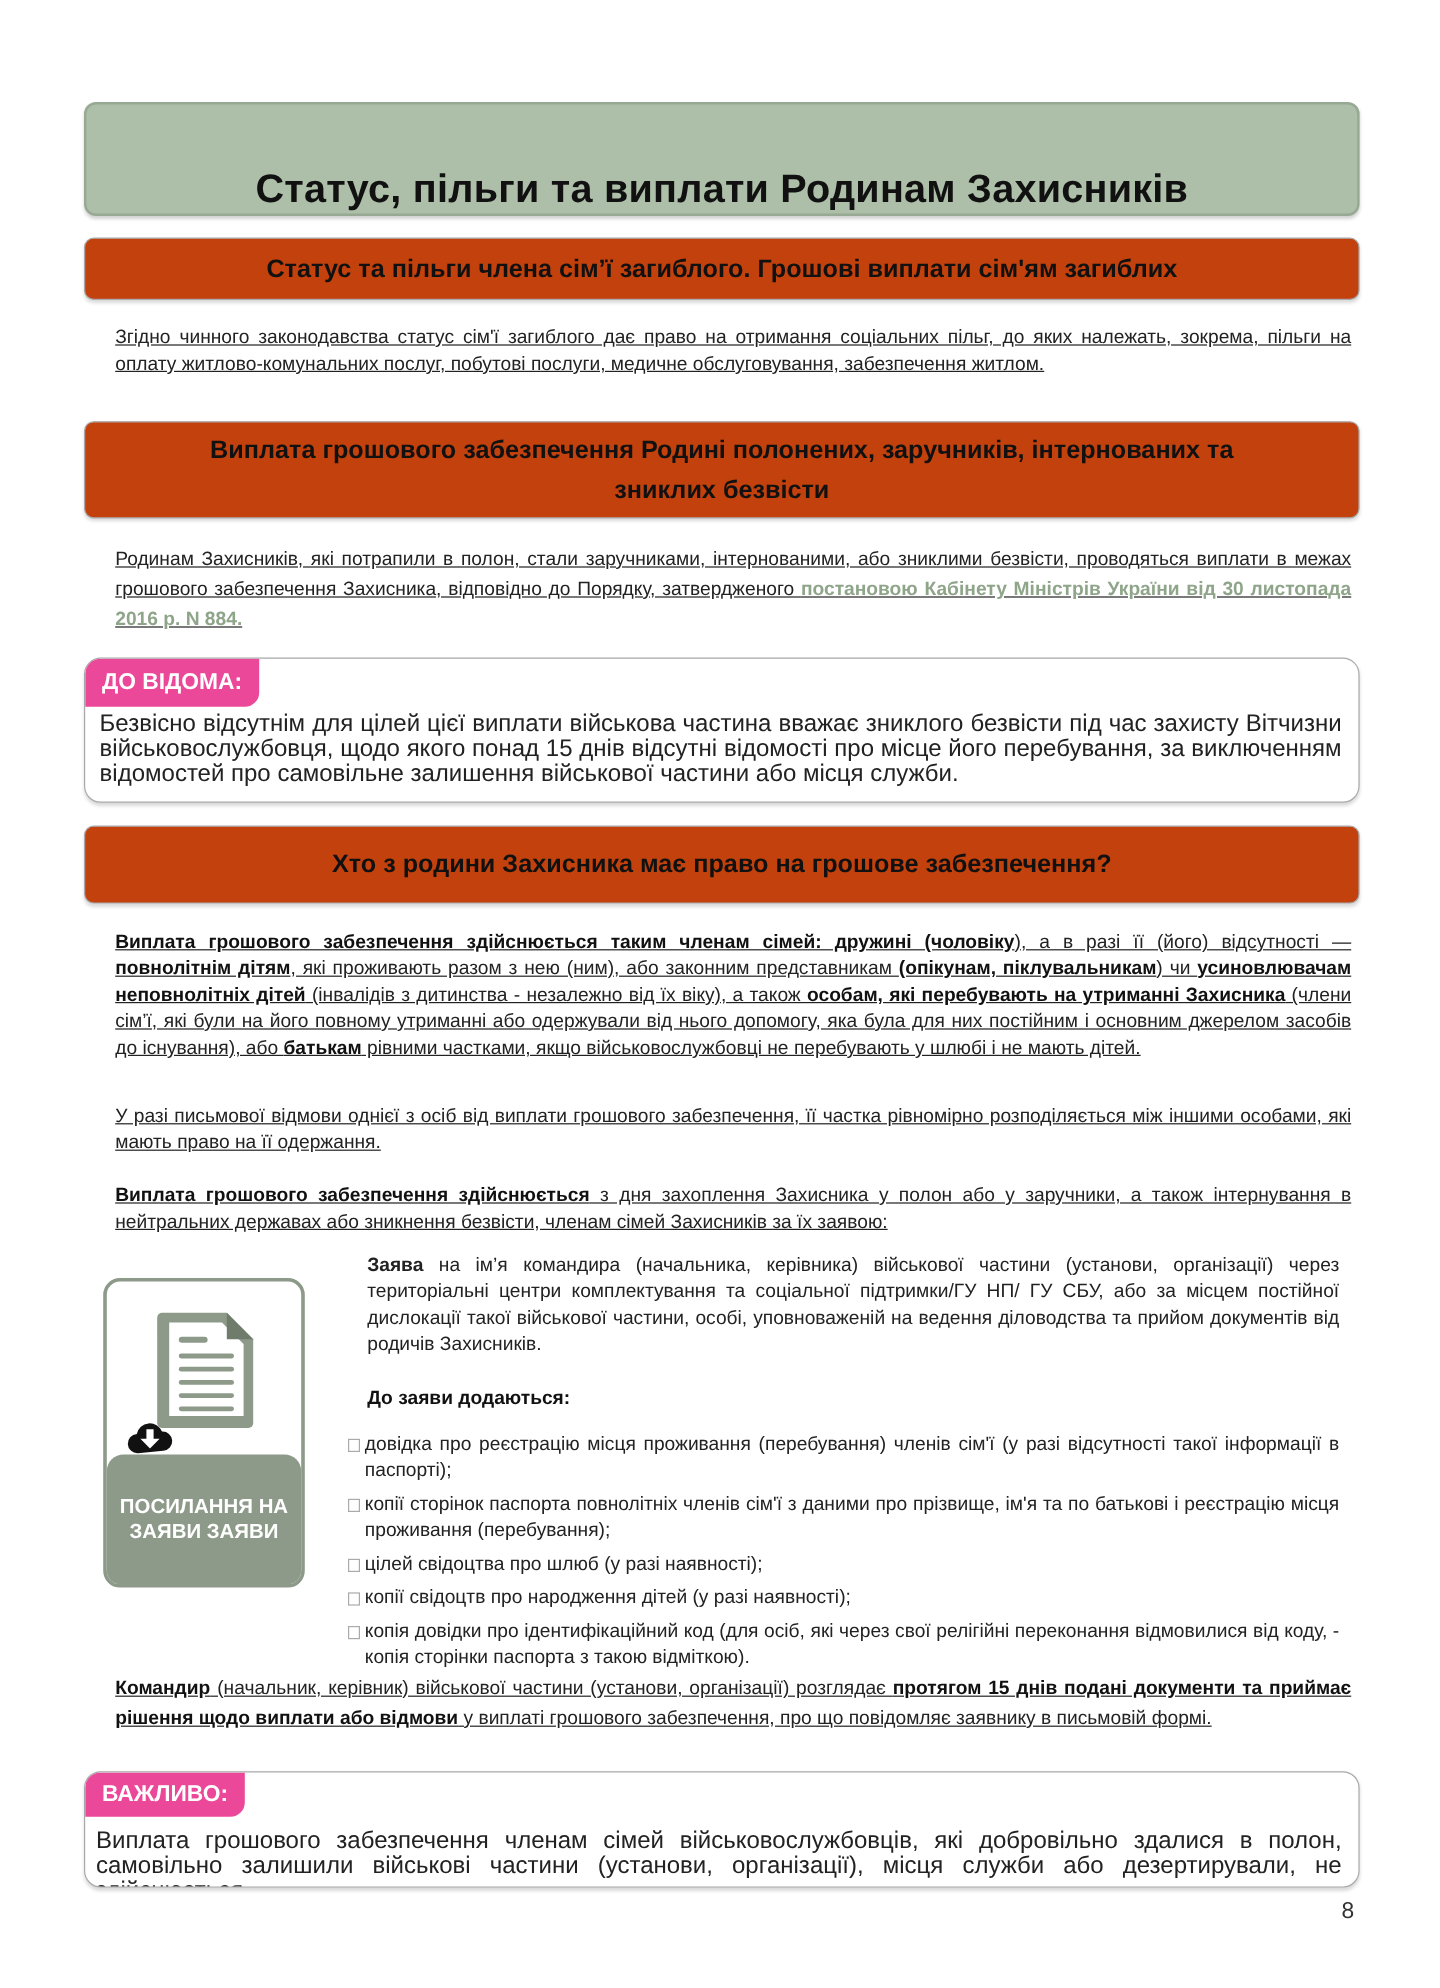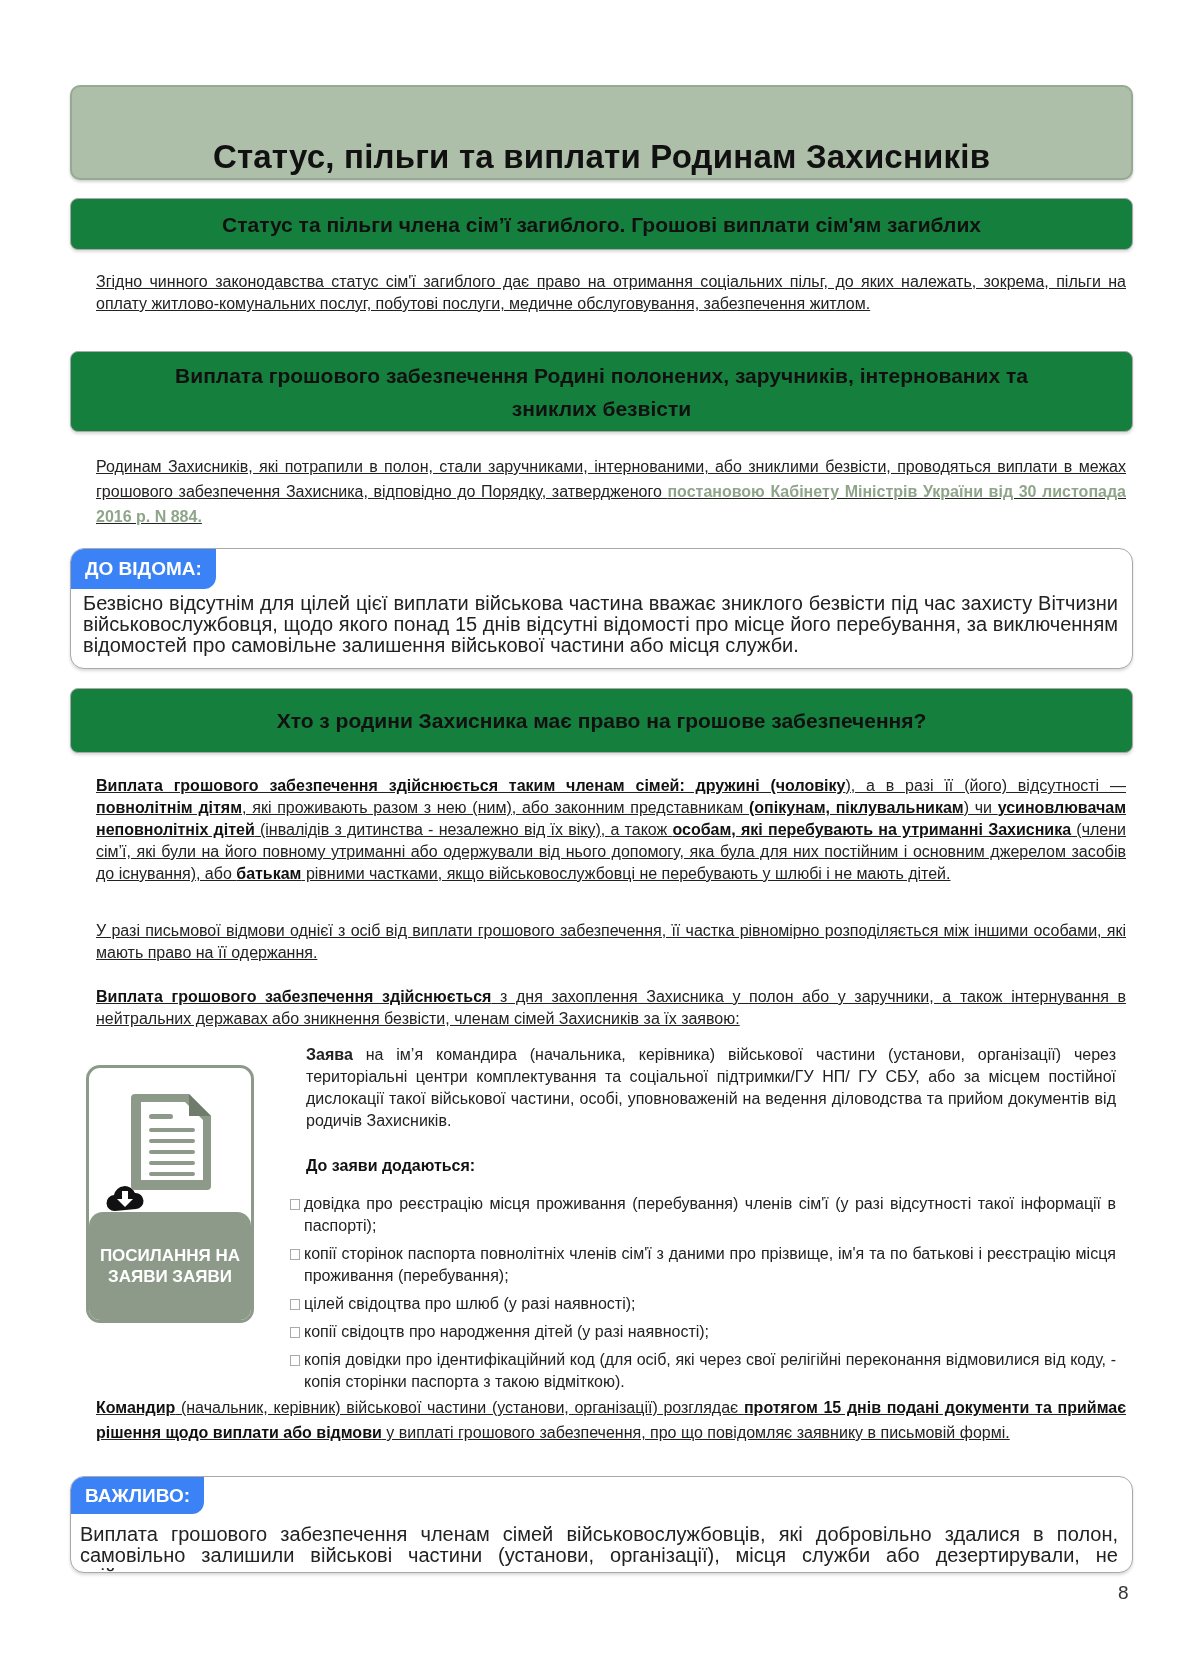--- a/index.html
+++ b/index.html
@@ -17,21 +17,21 @@
       background: #adbfa8; border: 2px solid #97a893; border-radius: 10px;
       box-shadow: 0 2px 3px rgba(0,0,0,0.18);
       display: flex; align-items: center; justify-content: center;
     }
     .main-header h1 {
       font-size: 33px; font-weight: bold; color: #111; letter-spacing: 0.2px; margin-top: 48px;
     }
 
     .section-box {
       position: absolute; left: 70px; width: 1063px;
-      background: #15803d; border: 1.5px solid #a9a9a9; border-radius: 8px;
+      background: #c2410c; border: 1.5px solid #a9a9a9; border-radius: 8px;
       box-shadow: 0 2px 3px rgba(0,0,0,0.15);
       display: flex; align-items: center; justify-content: center; text-align: center;
     }
     .section-box h2 {
       font-size: 21px; font-weight: bold; color: #111; line-height: 33px;
     }
 
     .para {
       position: absolute; left: 96px; width: 1030px;
       font-size: 16px; line-height: 22px; text-align: justify; color: #222; text-decoration: underline;
@@ -40,21 +40,21 @@
     .link { color: #8fa58a; font-weight: bold; }
 
     .note-box {
       position: absolute; left: 70px; width: 1063px;
       border: 1.5px solid #a9a9a9; border-radius: 14px; background: #fff;
       box-shadow: 0 2px 3px rgba(0,0,0,0.15);
       overflow: hidden;
     }
     .note-tag {
       position: absolute; left: 0; top: 0; height: 40px;
-      background: #3b82f6; color: #fff; font-weight: bold; font-size: 19px;
+      background: #ec4899; color: #fff; font-weight: bold; font-size: 19px;
       padding: 0 14px; display: flex; align-items: center;
       border-radius: 12px 0 12px 0;
     }
     .note-text {
       position: absolute; left: 12px; right: 14px;
       font-size: 20px; line-height: 21px; text-align: justify; color: #222;
     }
 
     .template-card {
       position: absolute; left: 86px; top: 1065px; width: 168px; height: 258px;

